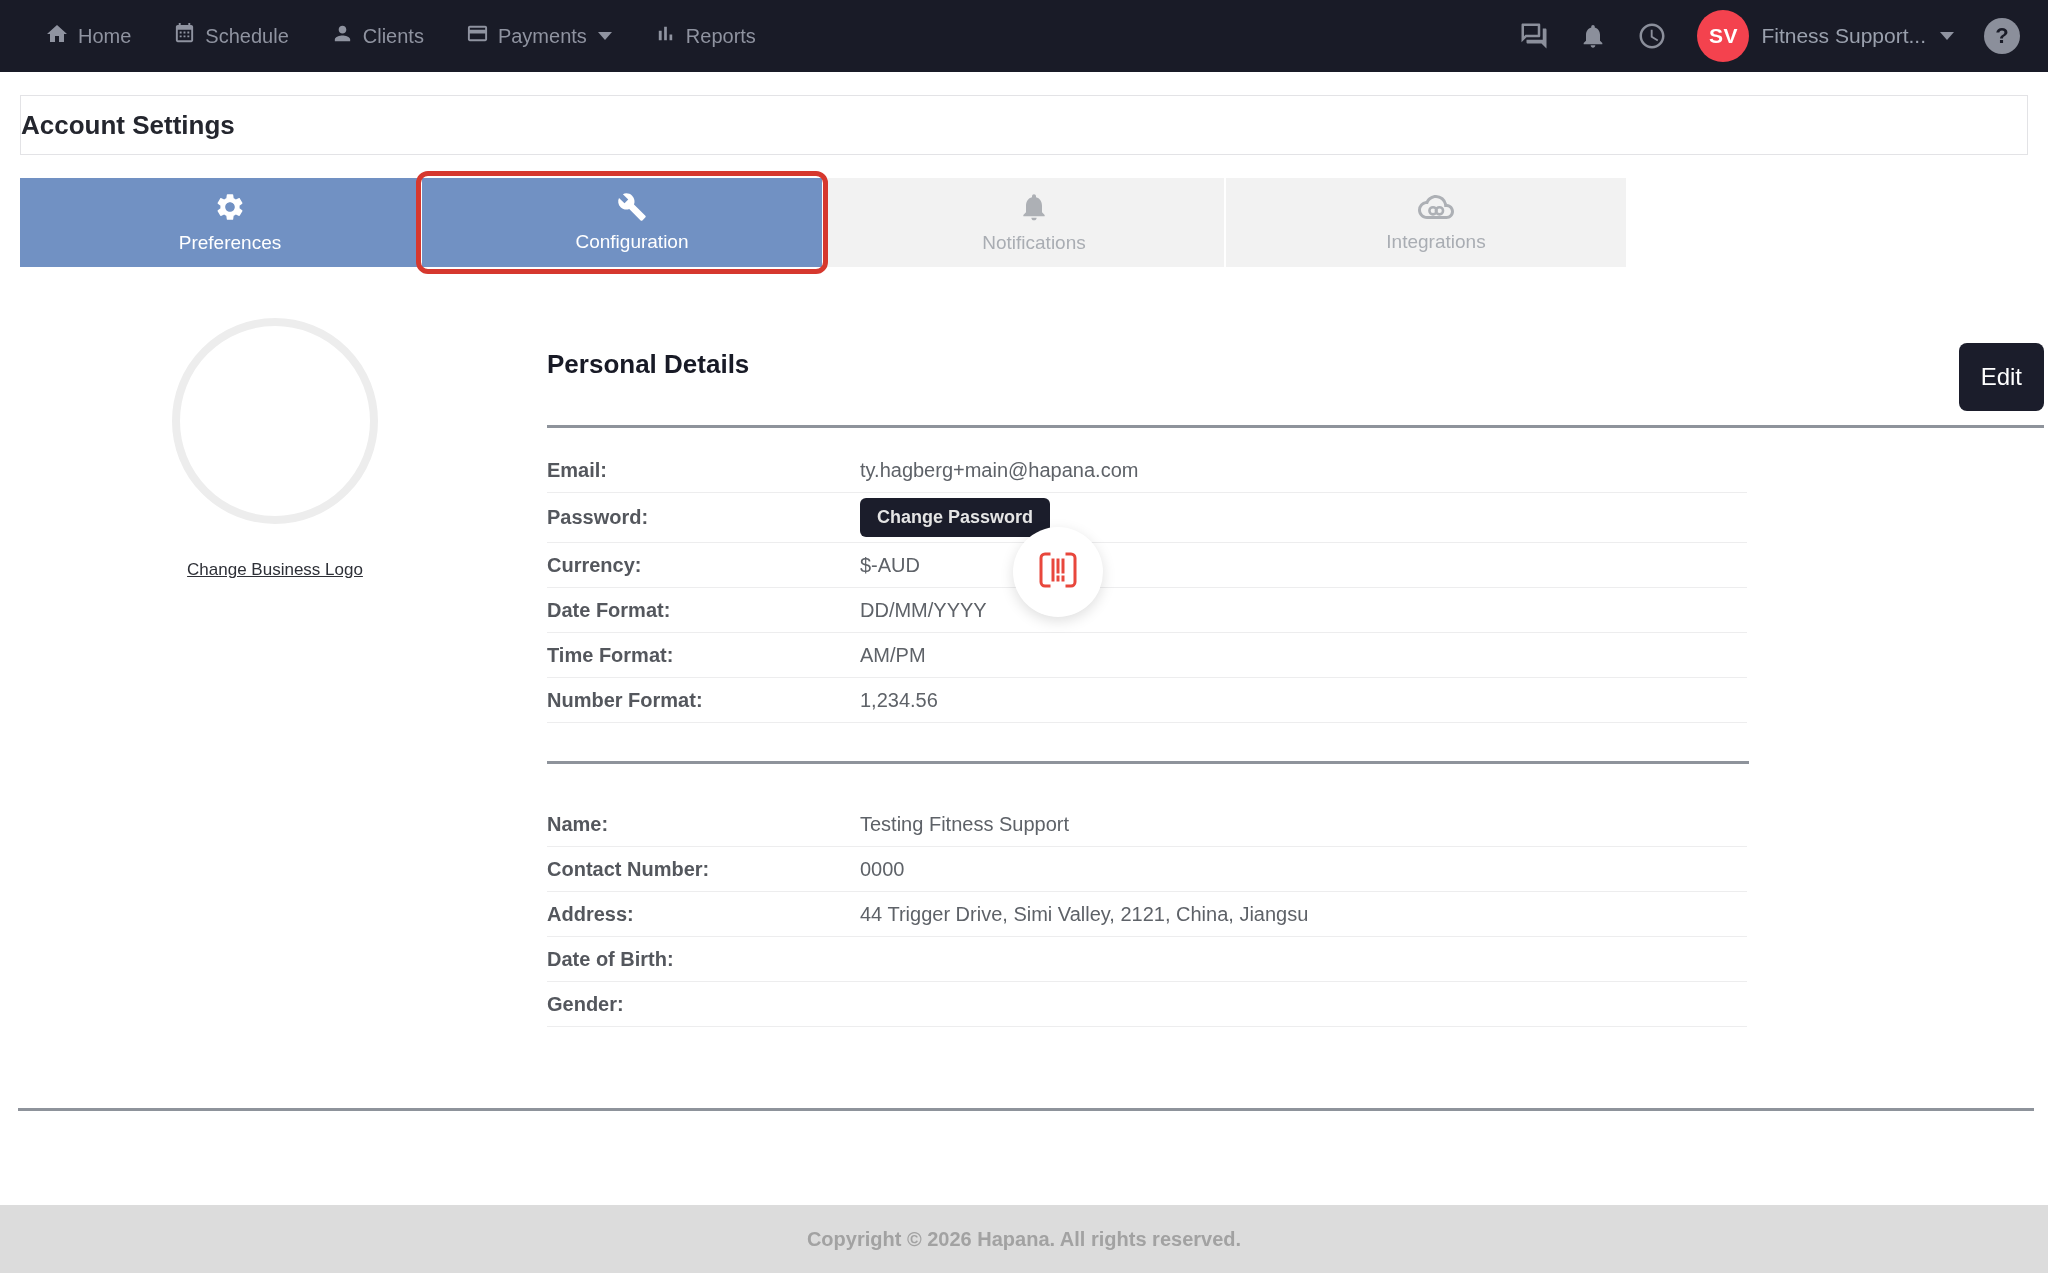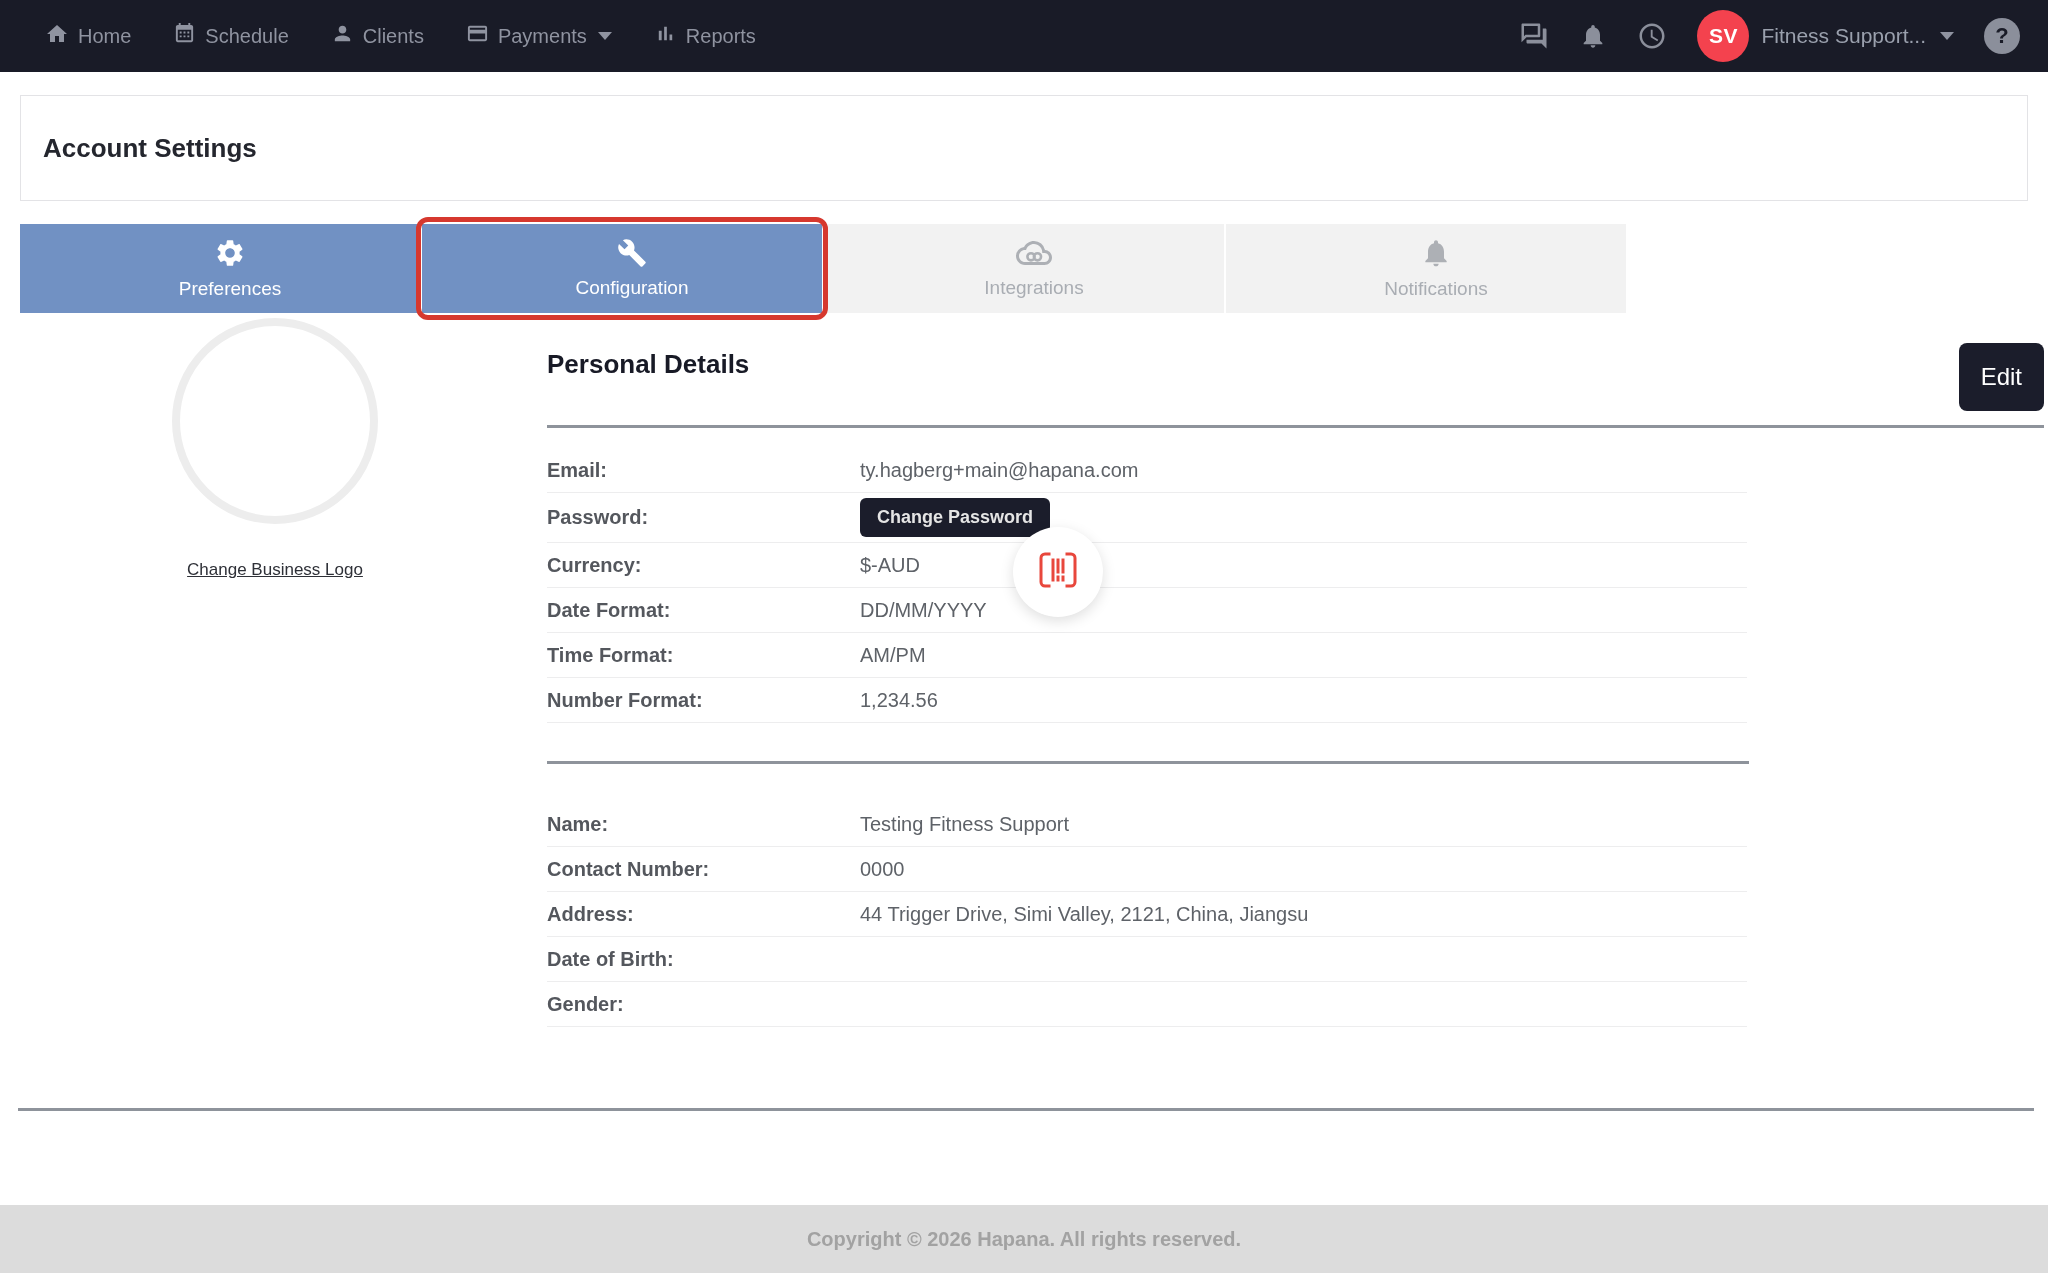--- a/index.html
+++ b/index.html
@@ -38,23 +38,23 @@
     display:flex; align-items:center; justify-content:center; letter-spacing:0.5px;
   }
   .user-name { color:#9aa0ad; font-size:21px; }
   .help-btn {
     width:36px; height:36px; border-radius:50%;
     background:#8b8f9b; color:#191b27; font-weight:bold; font-size:22px;
     display:flex; align-items:center; justify-content:center; cursor:pointer;
   }
   
   .title-card {
-    margin:23px 20px 0 20px; height:106px;
+    margin:23px 20px 0 20px; height:60px;
     background:#ffffff; border:1px solid #e3e3e6;
-    display:flex; align-items:center; padding-left:22px;
+    display:flex; align-items:center; 
   }
   .page-title { font-size:26px; font-weight:bold; color:#24262e; }
   
   .tabs { margin:23px 0 0 20px; display:flex; }
   .tab {
     width:400px; height:89px; margin-right:2px;
     display:flex; flex-direction:column; align-items:center; justify-content:center;
     gap:5px; cursor:pointer; position:relative;padding-left:20px;
   }
   .tab-active { background:#7191c3; color:#ffffff; }
@@ -193,32 +193,32 @@
     <span class="tab-label">Preferences</span>
   </div>
   <div class="tab tab-active">
     <span class="ring"></span>
     <span><svg width="30" height="30" viewBox="0 0 24 24">
           <path d="M22.7 19l-9.1-9.1c.9-2.3.4-5-1.5-6.9-2-2-5-2.4-7.4-1.3L9 6 6 9 1.6 4.7C.4 7.1.9 10.1 2.9 12.1c1.9 1.9 4.6 2.4 6.9 1.5l9.1 9.1c.4.4 1 .4 1.4 0l2.3-2.3c.5-.4.5-1.1.1-1.4z"></path>
         </svg></span>
     <span class="tab-label">Configuration</span>
   </div>
   <div class="tab tab-inactive">
+    <span><svg width="32" height="32" viewBox="0 0 24 24">
+          <path d="M12 22c1.1 0 2-.9 2-2h-4c0 1.1.9 2 2 2zm6-6v-5c0-3.07-1.63-5.64-4.5-6.32V4c0-.83-.67-1.5-1.5-1.5s-1.5.67-1.5 1.5v.68C7.64 5.36 6 7.92 6 11v5l-2 2v1h16v-1l-2-2z"></path>
+        </svg></span>
+    <span class="tab-label">Notifications</span>
+  </div>
+  <div class="tab tab-inactive">
     <span><svg width="38" height="30" viewBox="0 0 24 20">
           <path d="M19.35 8.04A7.49 7.49 0 0 0 12 2C9.11 2 6.6 3.64 5.35 6.04A5.994 5.994 0 0 0 0 12c0 3.31 2.69 6 6 6h13c2.76 0 5-2.24 5-5 0-2.64-2.05-4.78-4.65-4.96zM19 16H6c-2.21 0-4-1.79-4-4s1.79-4 4-4h.71C7.37 5.69 9.48 4 12 4c3.04 0 5.5 2.46 5.5 5.5V10H19c1.66 0 3 1.34 3 3s-1.34 3-3 3z"></path>
           <circle cx="10" cy="12.5" r="2.4" fill="none" stroke="#adb0b5" stroke-width="1.7"></circle>
           <circle cx="14.3" cy="12.5" r="2.4" fill="none" stroke="#adb0b5" stroke-width="1.7"></circle>
         </svg></span>
     <span class="tab-label">Integrations</span>
-  </div>
-  <div class="tab tab-inactive">
-    <span><svg width="32" height="32" viewBox="0 0 24 24">
-          <path d="M12 22c1.1 0 2-.9 2-2h-4c0 1.1.9 2 2 2zm6-6v-5c0-3.07-1.63-5.64-4.5-6.32V4c0-.83-.67-1.5-1.5-1.5s-1.5.67-1.5 1.5v.68C7.64 5.36 6 7.92 6 11v5l-2 2v1h16v-1l-2-2z"></path>
-        </svg></span>
-    <span class="tab-label">Notifications</span>
   </div>
 </div>
 
 <div class="logo-circle"></div>
 <a class="logo-link">Change Business Logo</a>
 
 <section class="details">
   <div class="section-header">
     <h2 class="section-title">Personal Details</h2>
     <button class="edit-btn">Edit</button>

